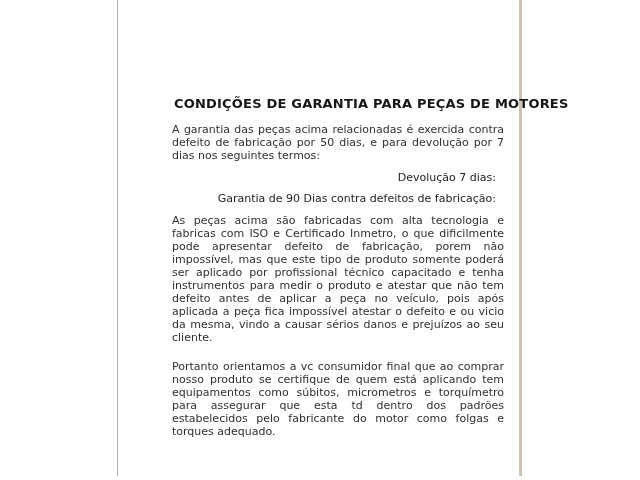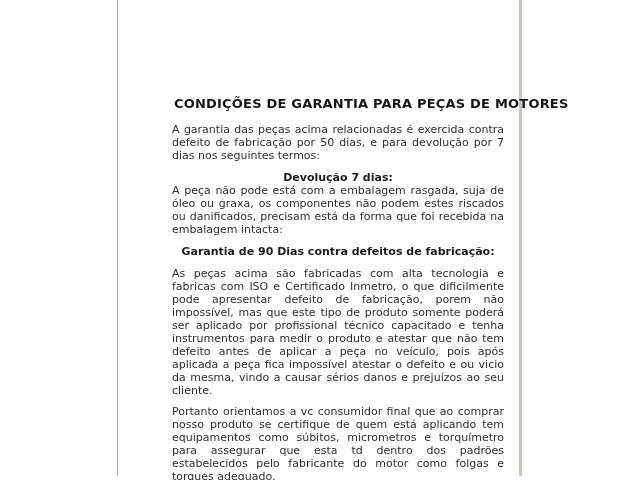--- a/index.html
+++ b/index.html
@@ -43,47 +43,46 @@
     color: #161616;
     letter-spacing: 0.2px;
     margin: 0 0 12px 2px;
     white-space: nowrap;
   }
   .doc-paragraph {
     margin: 0 0 9px 0;
     text-align: justify;
   }
   .doc-paragraph.no-gap-after {
-    margin-bottom: 8px;
+    margin-bottom: 16px;
   }
   .doc-heading {
-    font-weight: bold;
+    font-weight: normal;
     color: #1c1c1c;
-    margin: 0;
-    text-align: center;
+    margin: 8px;
+    text-align: right;
   }
   .doc-heading.gap-after {
     margin-bottom: 9px;
   }
 </style>
 </head>
 <body>
 
 <div class="viewport">
   <div class="doc-page">
     <div class="doc-content">
 
       <h1 class="doc-title">CONDIÇÕES DE GARANTIA PARA PEÇAS DE MOTORES</h1>
 
 
       <p class="doc-paragraph">A garantia das peças acima relacionadas é exercida contra defeito de fabricação por 50 dias, e para devolução por 7 dias nos seguintes termos:</p>
 
       <p class="doc-heading">Devolução 7 dias:</p>
 
-      <p class="doc-paragraph">A peça não pode está com a embalagem rasgada, suja de óleo ou graxa, os componentes não podem estes riscados ou danificados, precisam está da forma que foi recebida na embalagem intacta:</p>
 
       <p class="doc-heading gap-after">Garantia de 90 Dias contra defeitos de fabricação:</p>
 
       <p class="doc-paragraph no-gap-after">As peças acima são fabricadas com alta tecnologia e fabricas com ISO e Certificado Inmetro, o que dificilmente pode apresentar defeito de fabricação, porem não impossível, mas que este tipo de produto somente poderá ser aplicado por profissional técnico capacitado e tenha instrumentos para medir o produto e atestar que não tem defeito antes de aplicar a peça no veículo, pois após aplicada a peça fica impossível atestar o defeito e ou vicio da mesma, vindo a causar sérios danos e prejuízos ao seu cliente.</p>
 
       <p class="doc-paragraph">Portanto orientamos a vc consumidor final que ao comprar nosso produto se certifique de quem está aplicando tem equipamentos como súbitos, micrometros e torquímetro para assegurar que esta td dentro dos padrões estabelecidos pelo fabricante do motor como folgas e torques adequado.</p>
 
     </div>
   </div>
 </div>

